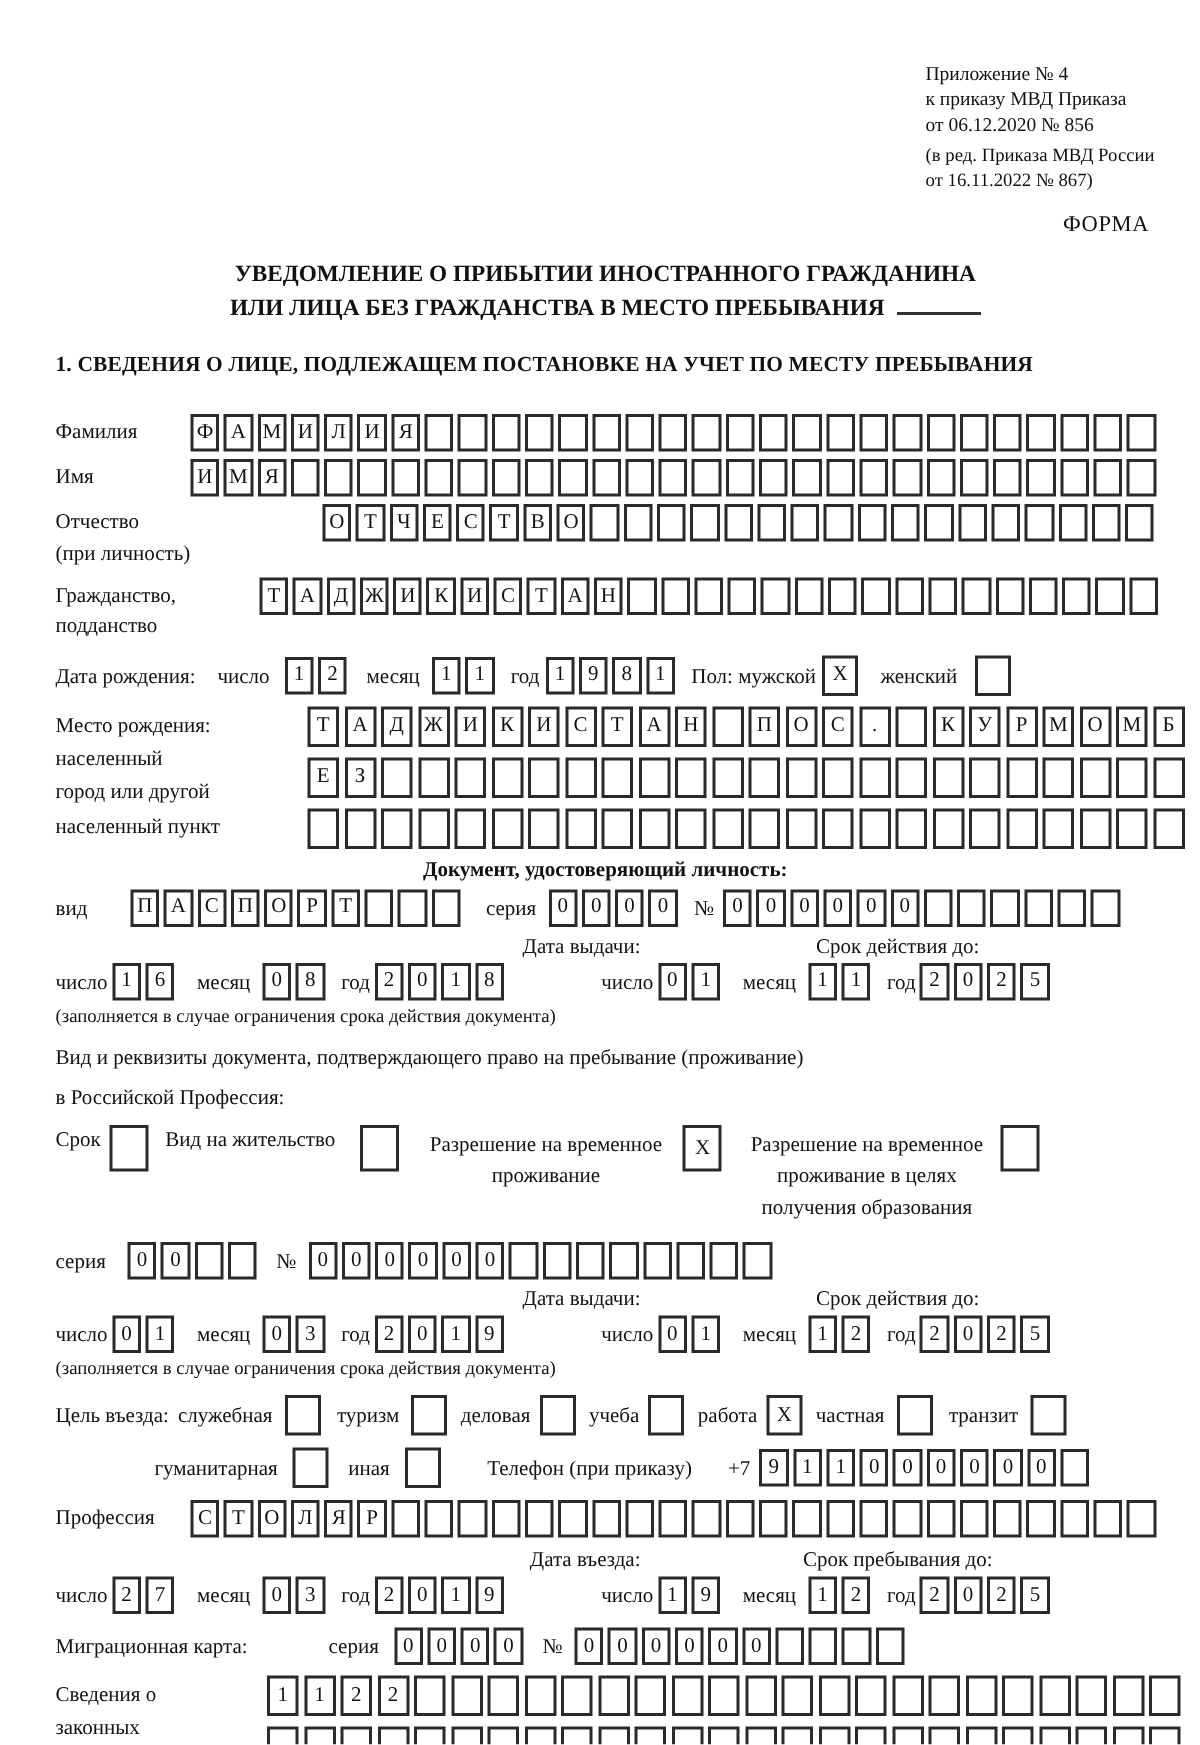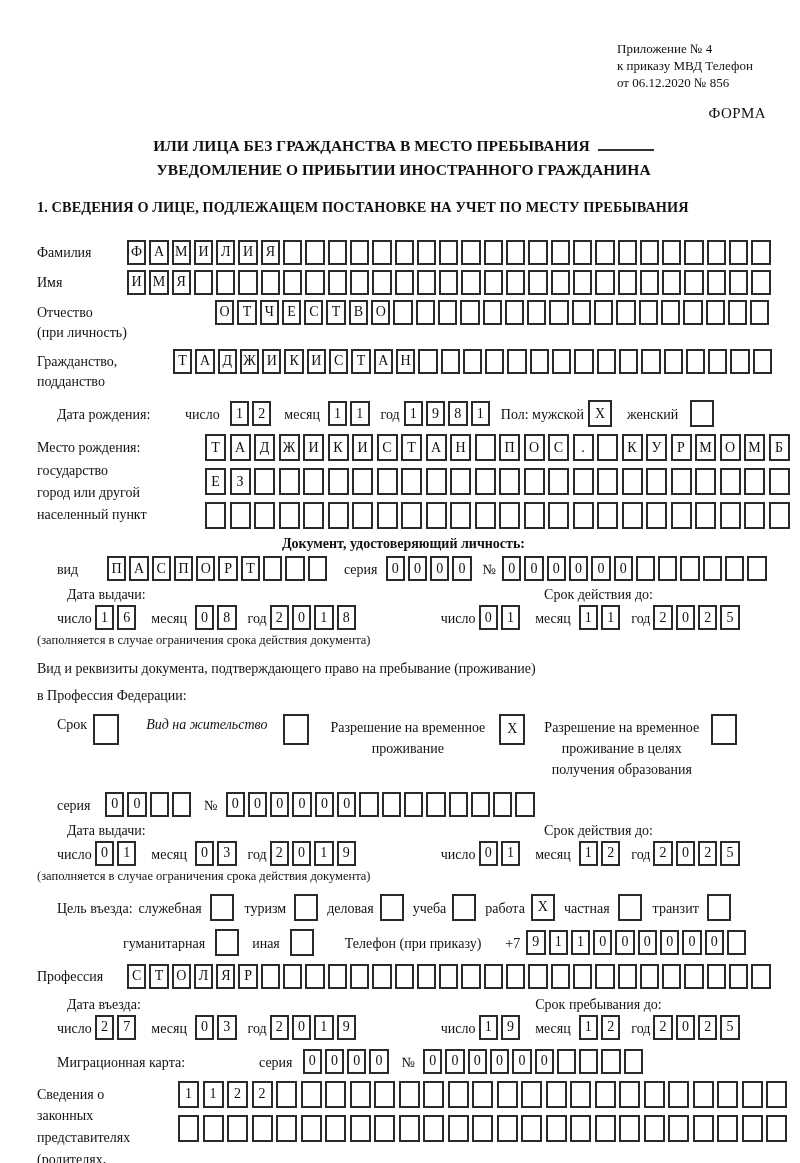--- a/index.html
+++ b/index.html
@@ -29,53 +29,57 @@
   .cell{
     box-sizing:border-box;flex:0 0 auto;
     width:19.3px;height:25px;margin-right:3px;
     border:2px solid #2a2a2a;
     display:flex;align-items:center;justify-content:center;
     font-size:14px;background:#fff;
   }
   .cell.lg{width:21px;height:27px;margin-right:3.5px;}
   .cell.cb{width:24px;height:27px;}
   .cell.cbxl{width:26px;height:31px;}
-  .il{flex:0 0 auto;padding-top:3px;margin-left:20px;}
+  .il{flex:0 0 auto;padding-top:3px;}
   
   .center-b{text-align:center;font-weight:bold;margin-top:7px;font-size:14px;}
   
   .dates-h{display:flex;margin-top:6px;}
-  .dates-h .dh1{width:360px;margin-left:30px;text-align:left;}
+  .dates-h .dh1{width:360px;margin-left:30px;text-align:right;}
   .dates-h .dh2{flex:1;text-align:center;}
   .drow{display:flex;align-items:center;margin-top:2px;}
   .dgroup{display:flex;align-items:center;}
   .note-r{font-size:12.5px;margin-top:3px;}
   .para{margin-top:12px;line-height:1.3;}
   .prew{white-space:pre-line;}
   .ml6{margin-left:6px;} .ml8{margin-left:8px;} .ml10{margin-left:10px;}
-  .ml12{margin-left:12px;} .ml14{margin-left:14px;} .ml20{margin-left:24px;font-style:italic;}
+  .ml12{margin-left:12px;} .ml14{margin-left:14px;} .ml20{margin-left:8px;}
   .cellstack>.cells{margin-top:0;}
   .cellstack>.cells + .cells{margin-top:7px;}
 </style>
 </head>
 <body>
 
 <div class="page">
 
   <div class="hdr">
     <div>Приложение № 4</div>
-    <div>к приказу МВД Телефон</div>
+    <div>к приказу МВД Приказа</div>
     <div>от 06.12.2020 № 856</div>
+    <div class="hdr-sub">
+      <div>(в ред. Приказа МВД России</div>
+      <div>от 16.11.2022 № 867)</div>
+    </div>
   </div>
 
   <div class="forma">ФОРМА</div>
 
   <div class="title">
+    <div>УВЕДОМЛЕНИЕ О ПРИБЫТИИ ИНОСТРАННОГО ГРАЖДАНИНА</div>
     <div><span>ИЛИ ЛИЦА БЕЗ ГРАЖДАНСТВА В МЕСТО ПРЕБЫВАНИЯ</span><span class="title-underline"></span></div>
-    <div>УВЕДОМЛЕНИЕ О ПРИБЫТИИ ИНОСТРАННОГО ГРАЖДАНИНА</div>
   </div>
 
   <div class="sec">1. СВЕДЕНИЯ О ЛИЦЕ, ПОДЛЕЖАЩЕМ ПОСТАНОВКЕ НА УЧЕТ ПО МЕСТУ ПРЕБЫВАНИЯ</div>
 
   <div class="row" style="margin-top:24px">
     <div class="lbl" style="width:90px">Фамилия</div>
     <div class="cells">
         <span class="cell">Ф</span>
         <span class="cell">А</span>
         <span class="cell">М</span>
@@ -238,21 +242,21 @@
       </span>
     <span class="il ml12" style="margin-right:12px">женский</span>
     <span class="cells">
         <span class="cell cb"></span>
       </span>
   </div>
 
   <div class="row" style="margin-top:7px">
     <div class="lbl" style="width:168px;line-height:1.6">
       <div>Место рождения:</div>
-      <div>государство</div>
+      <div>населенный</div>
       <div>город или другой</div>
       <div>населенный пункт</div>
     </div>
     <div class="cellstack">
       <div class="cells">
           <span class="cell lg">Т</span>
           <span class="cell lg">А</span>
           <span class="cell lg">Д</span>
           <span class="cell lg">Ж</span>
           <span class="cell lg">И</span>
@@ -412,21 +416,21 @@
           <span class="cell">0</span>
           <span class="cell">2</span>
           <span class="cell">5</span>
         </span>
     </div>
   </div>
   <div class="note-r">(заполняется в случае ограничения срока действия документа)</div>
 
   <div class="para">
     <div>Вид и реквизиты документа, подтверждающего право на пребывание (проживание)</div>
-    <div style="margin-top:9px">в Профессия Федерации:</div>
+    <div style="margin-top:9px">в Российской Профессия:</div>
   </div>
 
   <div class="row" style="margin-top:8px">
     <span class="il">Срок</span>
     <span class="cells ml6">
         <span class="cell cbxl"></span>
       </span>
     <span class="il ml20">Вид на жительство</span>
     <span class="cells" style="margin-left:16px">
         <span class="cell cbxl"></span>

